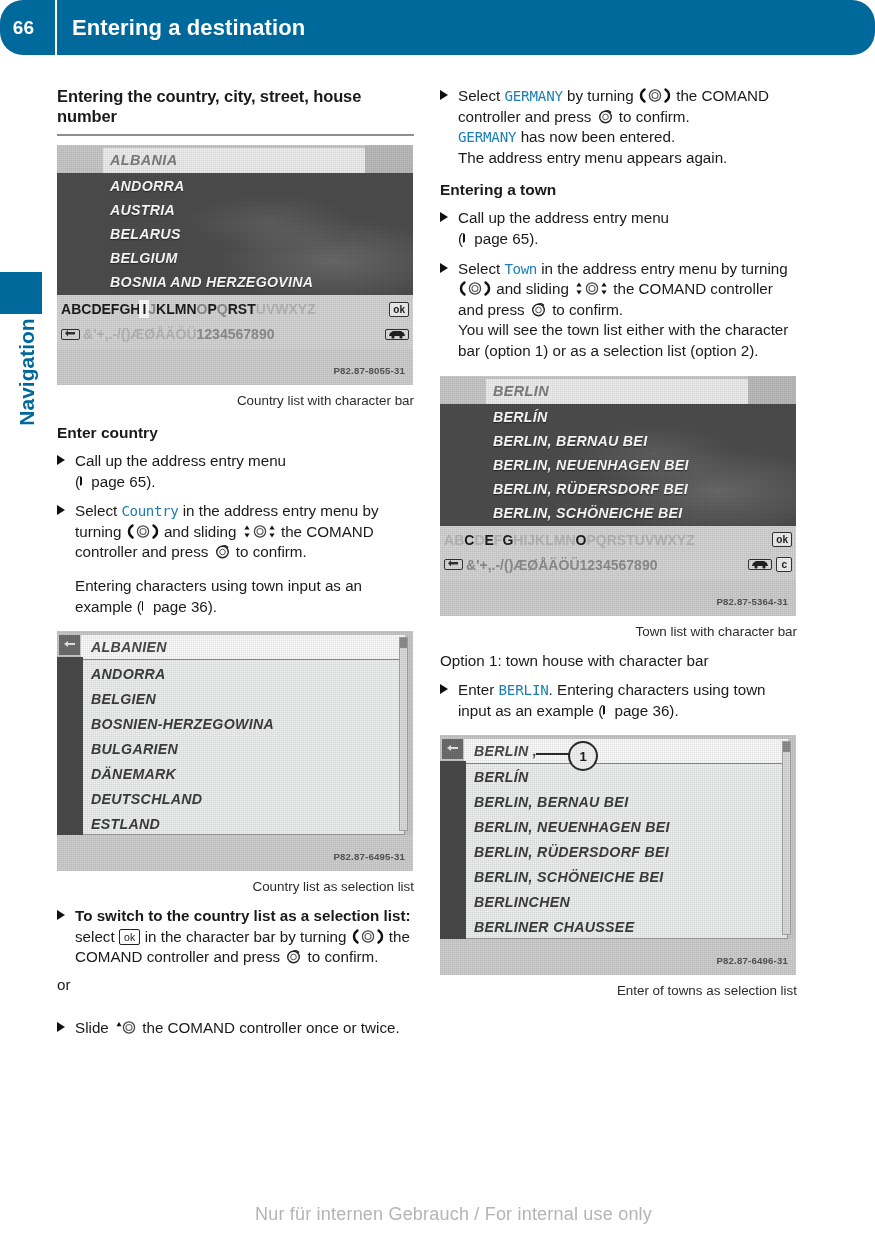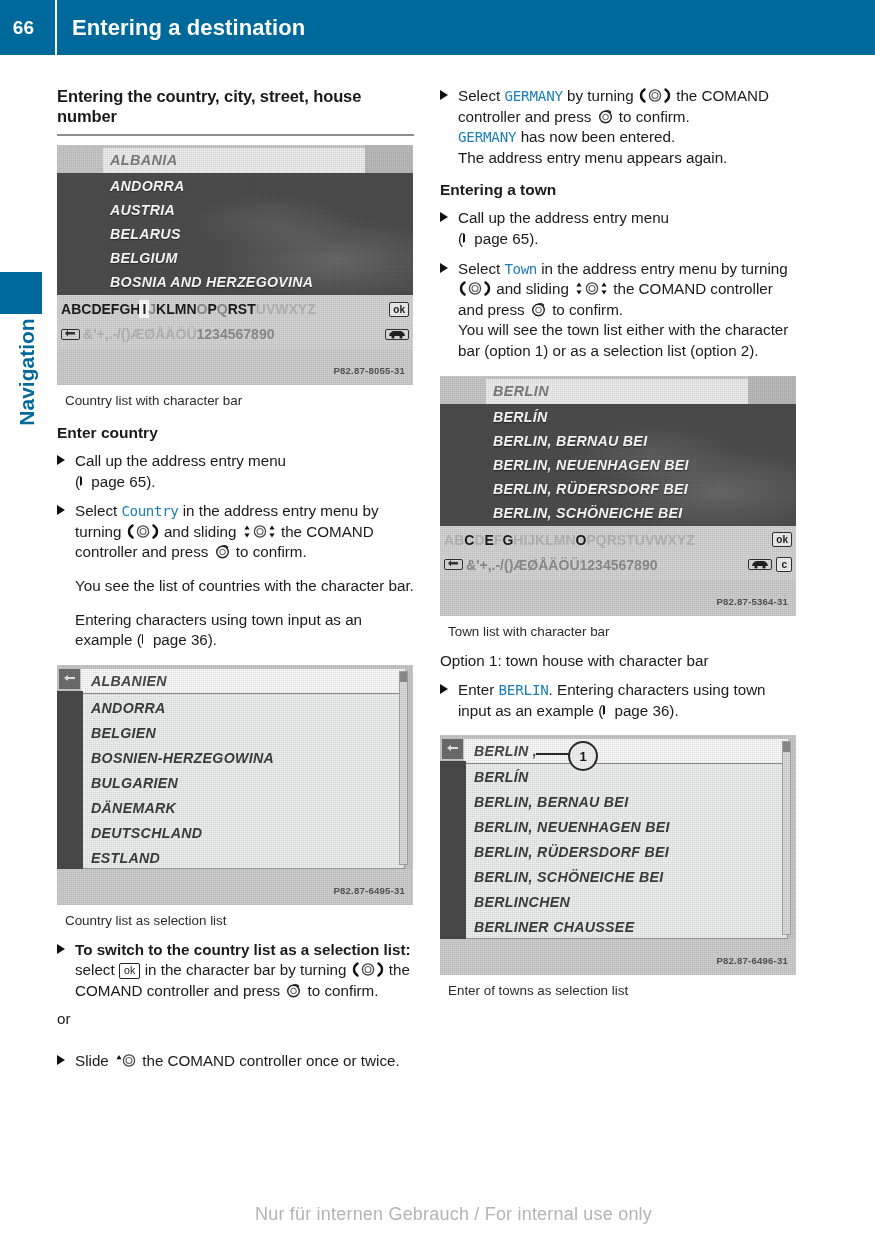--- a/index.html
+++ b/index.html
@@ -10,20 +10,21 @@
     color:#1a1a1a;
     position:relative;
     overflow:hidden;
     -webkit-font-smoothing:antialiased;
   }
 
   
   .header{
     position:absolute;left:0;top:0;width:875px;height:55px;
     background:#00699c;
+    border-radius:23px;
   }
   .header .pagenum{
     position:absolute;left:0;top:0;width:47px;height:55px;
     color:#ffffff;font-size:19px;font-weight:bold;
     display:flex;align-items:center;justify-content:center;
     letter-spacing:.3px;
   }
   .header .divider{
     position:absolute;left:55px;top:0;width:2px;height:55px;background:#ffffff;
   }
@@ -52,22 +53,23 @@
   
   h1.sec{
     font-size:16.5px;font-weight:bold;margin:0 0 0 0;line-height:20px;
     letter-spacing:-.1px;
   }
   .rule{height:2px;background:#8e8e8e;margin:8px 0 9px 0;}
   h2.sub{
     font-size:15.5px;font-weight:bold;margin:14px 0 6px 0;line-height:19px;
   }
   .caption{
-    font-size:13.4px;color:#2b2b2b;line-height:17px;margin:7px 0 0 8px;
+    font-size:13.4px;color:#2b2b2b;line-height:17px;margin:7px 0 0 14px;
     font-weight:normal;
+    text-align:right;
   }
   .plain{font-size:15.2px;line-height:20.6px;margin:11px 0 0 0;}
 
   
   .step{
     position:relative;padding-left:18px;font-size:15.2px;line-height:20.6px;
     margin:9px 0 0 0;
   }
   .step .bullet{
     position:absolute;left:0;top:4px;width:0;height:0;
@@ -370,21 +372,20 @@
           <path d="M5 13.5l-2.6-4h5.2z" fill="#111"></path>
           <circle cx="18" cy="7.5" r="5.6" stroke="#444" stroke-width="1.3" fill="none"></circle>
           <circle cx="18" cy="7.5" r="3" stroke="#666" stroke-width="1.1" fill="none"></circle>
           <path d="M30 1.5l2.6 4h-5.2z" fill="#111"></path>
           <path d="M30 13.5l-2.6-4h5.2z" fill="#111"></path>
         </svg></span><span> the COMAND controller and press </span><span class="ctl"><svg width="17" height="15" viewBox="0 0 17 15">
           <circle cx="8.5" cy="8" r="5.8" stroke="#222" stroke-width="1.4" fill="none"></circle>
           <circle cx="8.5" cy="8" r="2.8" stroke="#555" stroke-width="1" fill="none"></circle>
           <path d="M8.5 2.2C11 1 13 2 13.6 3.4" stroke="#222" stroke-width="1.4" fill="none" stroke-linecap="round"></path>
         </svg></span><span> to confirm.</span>
-    <span class="gapblk">You see the list of countries with the character bar.</span>
     <span class="gapblk"><span>Entering characters using town input as an example (</span><span class="parrow"></span><span> page 36).</span></span>
   </div>
 
   <div class="shot scr-light" style="margin-top:14px">
     <div class="panel"></div>
     <div class="topband"></div>
     <div class="lrail"></div>
     <div class="backbtn">
       <svg width="14" height="10" viewBox="0 0 14 10">
           <path d="M12 3H5V1L1 4l4 3V5h7z" fill="#e8e8e8"></path>

